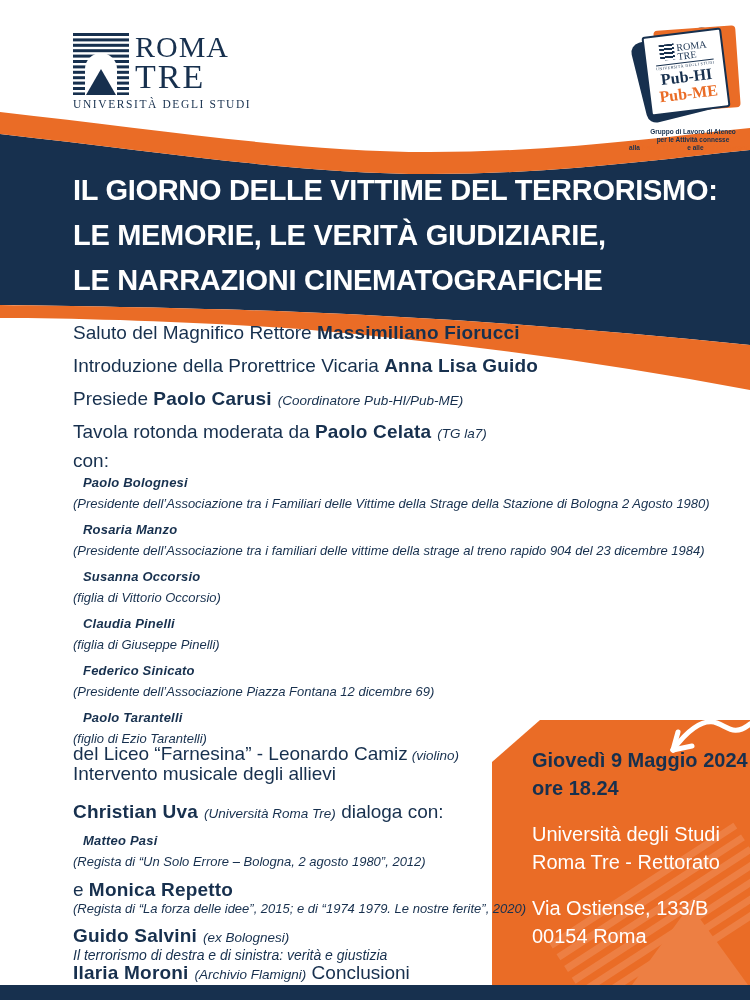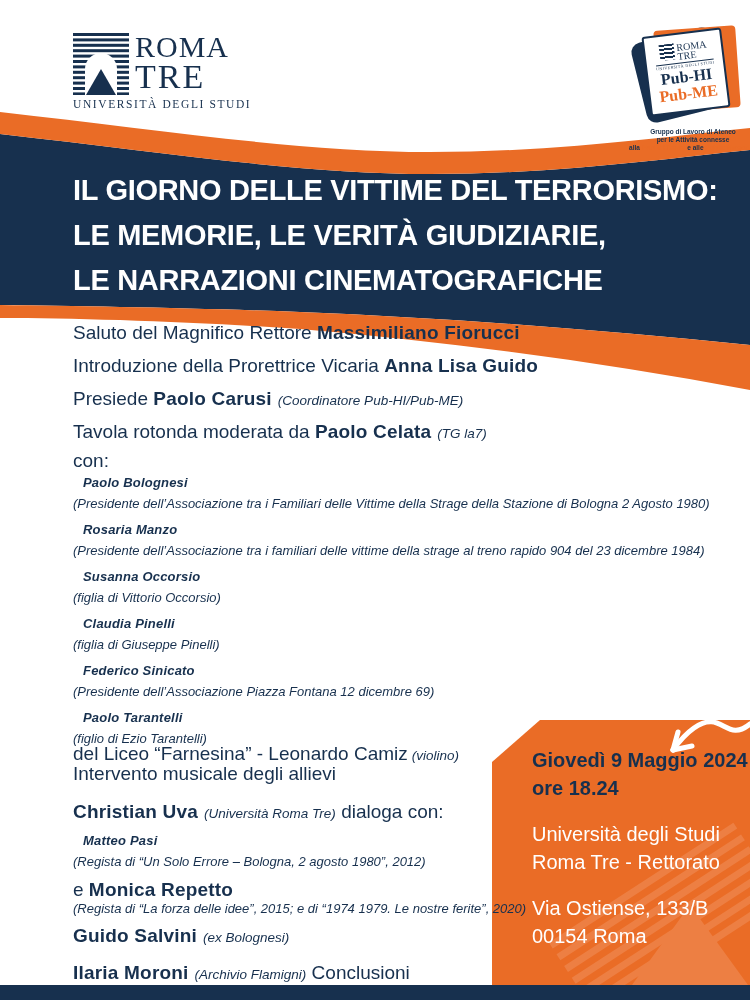--- a/index.html
+++ b/index.html
@@ -209,20 +209,21 @@
     <div class="pdesc" style="top:854px">(Regista di “Un Solo Errore – Bologna, 2 agosto 1980”, 2012)</div>
 
     <div class="line" style="top:879px">
       <span>e </span><b>Monica Repetto</b>
     </div>
     <div class="pdesc" style="top:901px">(Regista di “La forza delle idee”, 2015; e di “1974 1979. Le nostre ferite”, 2020)</div>
 
     <div class="line" style="top:925px">
       <b>Guido Salvini</b><i class="note">(ex Bolognesi)</i>
     </div>
+    <div class="pdesc" style="top:947px;font-size:14px">Il terrorismo di destra e di sinistra: verità e giustizia</div>
 
     <div class="line" style="top:962px">
       <b>Ilaria Moroni</b><i class="note">(Archivio Flamigni)</i><span> Conclusioni</span>
     </div>
 
     <div class="event">
       <div class="dt">
         <div>Giovedì 9 Maggio 2024</div>
         <div>ore 18.24</div>
       </div>

